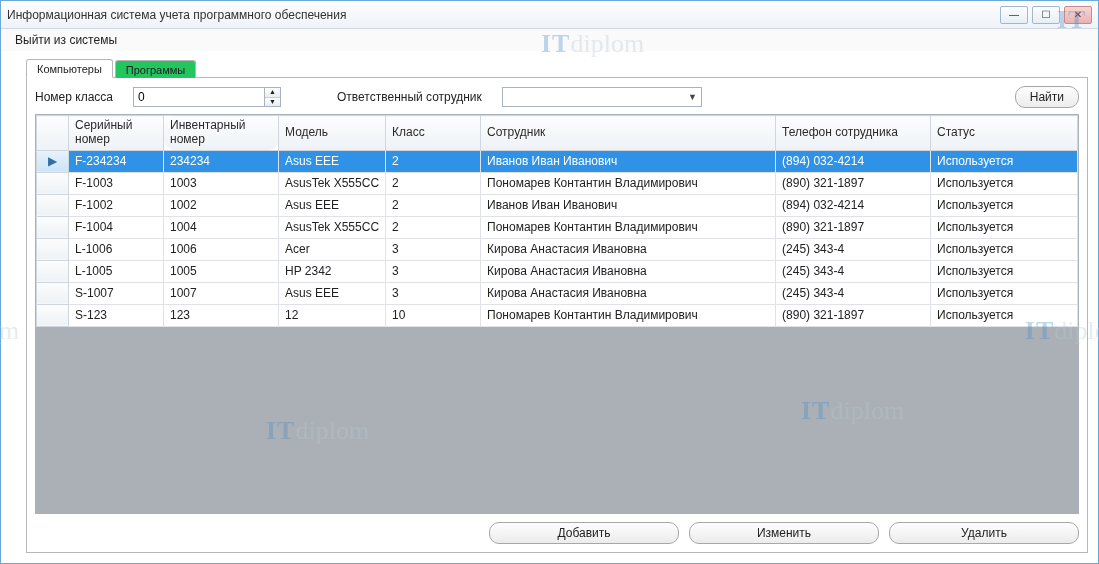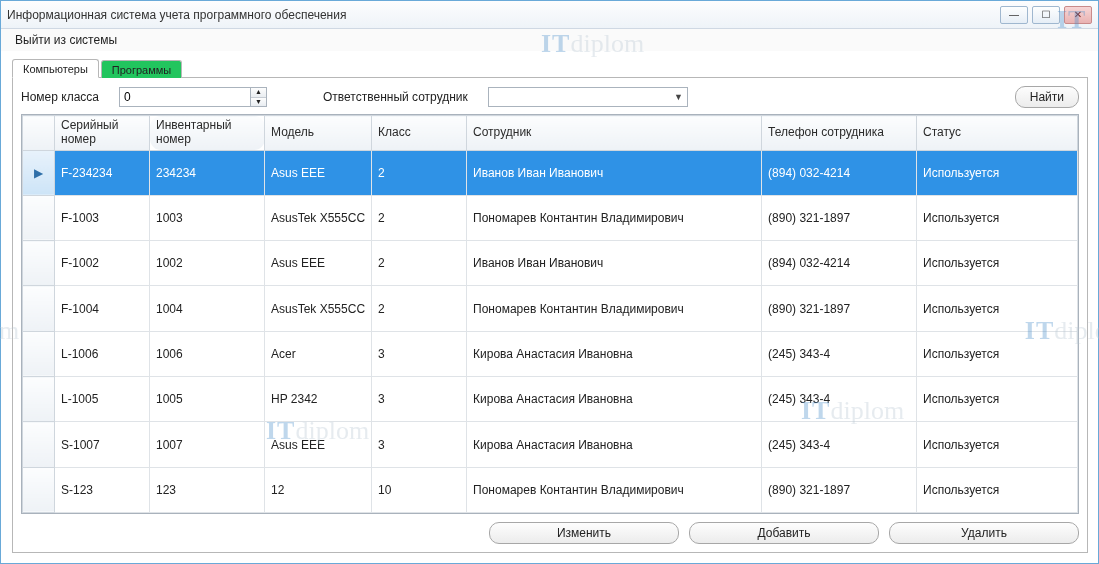--- a/index.html
+++ b/index.html
@@ -47,21 +47,21 @@
     padding: 0 8px;
     display: flex;
     align-items: center;
     background: #fafafa;
   }
   .menu-item { padding: 2px 6px; }
   .content-area {
     flex: 1;
     display: flex;
     flex-direction: column;
-    padding: 4px 10px 10px 11px;
+    padding: 4px 10px 10px 25px;
   }
   .tabs-row {
     display: flex;
     align-items: flex-end;
     height: 22px;
     position: relative;
     z-index: 2;
   }
   .tab {
     border: 1px solid #b7b7b7;
@@ -147,21 +147,21 @@
     align-items: center;
     justify-content: center;
   }
   .btn.wide { width: 190px; justify-content: center;}
   .spacer { flex: 1; }
   .grid-wrap {
     flex: 1;
     border: 1px solid #a9b2bc;
     background: #6d28d9;
     display: flex;
-    flex-direction: row;
+    flex-direction: column;
     overflow: hidden;
   }
   table.grid {
     border-collapse: collapse;
     width: 100%;
     background: #fff;
     font-size: 12px;
   }
   table.grid th {
     background: linear-gradient(#fcfdfe,#eef2f6);
@@ -363,20 +363,20 @@
                 <td>Пономарев Контантин Владимирович</td>
                 <td>(890) 321-1897</td>
                 <td>Используется</td>
               </tr>
             </tbody>
         </table>
         <div class="grid-filler"></div>
       </div>
 
       <div class="bottom-btns">
+        <span class="btn wide">Добавить</span>
         <span class="btn wide">Изменить</span>
-        <span class="btn wide">Добавить</span>
         <span class="btn wide">Удалить</span>
       </div>
 
     </div>
   </div>
 </div>
 
 </body></html>

